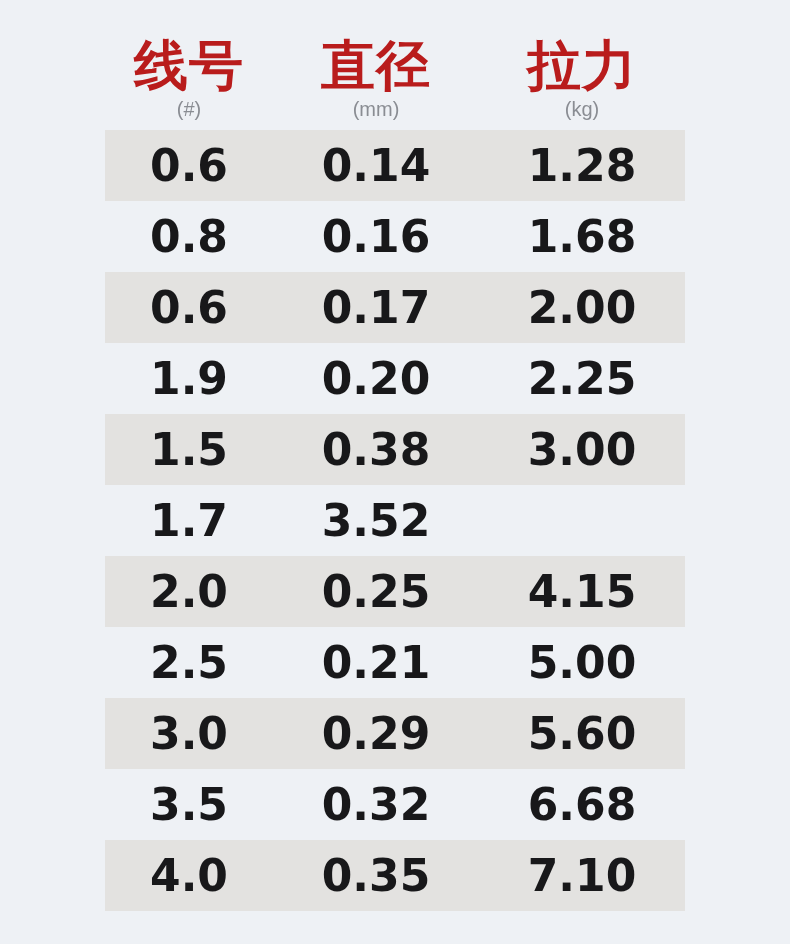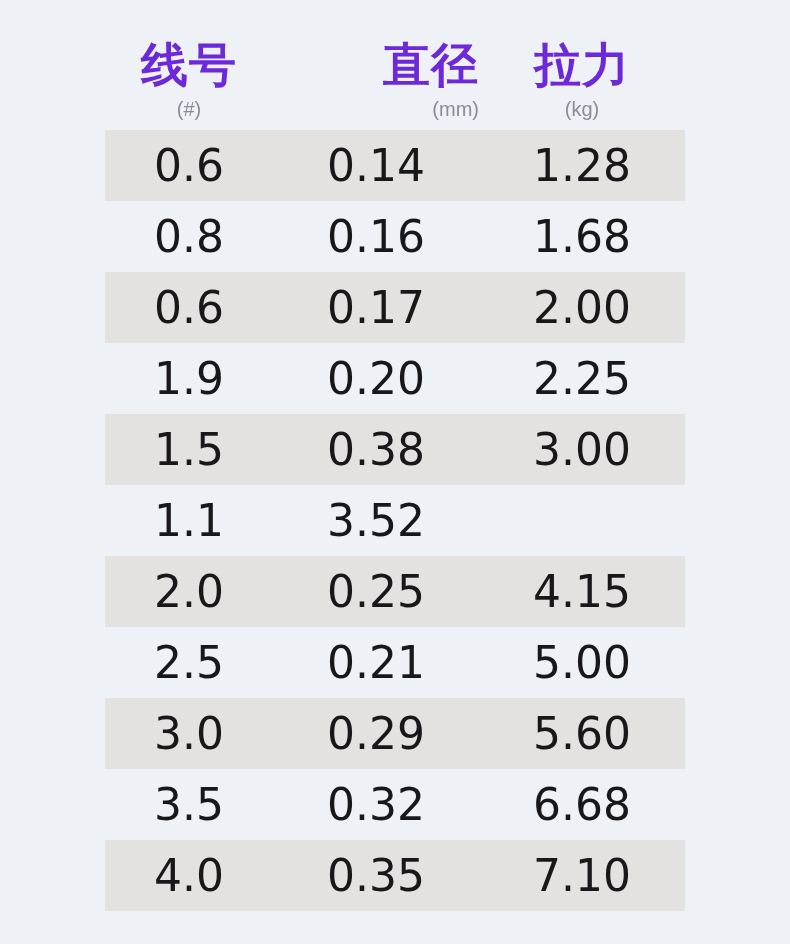--- a/index.html
+++ b/index.html
@@ -28,29 +28,29 @@
     margin: 0 auto;
     padding-top: 38px;
     box-sizing: border-box;
   }
   .head-cell {
     flex: 0 0 auto;
     text-align: center;
     box-sizing: border-box;
   }
   .head-cell.c0 { width: 168px; }
-  .head-cell.c1 { width: 206px; text-align: right; }
+  .head-cell.c1 { width: 206px; }
   .head-cell.c2 { width: 206px; }
 
   .head-title {
     display: block;
-    font-size: 47px;
+    font-size: 54px;
     line-height: 54px;
     font-weight: bold;
-    color: #6d28d9;
+    color: #b91c1c;
     letter-spacing: 1px;
     white-space: nowrap;
   }
   .head-unit {
     display: block;
     margin-top: 5px;
     font-size: 20px;
     line-height: 24px;
     font-weight: normal;
     color: #8a8d93;
@@ -72,21 +72,21 @@
     background: transparent;
   }
   .spec-row.striped {
     background: #e3e2e0;
   }
   .cell {
     flex: 0 0 auto;
     text-align: center;
     font-size: 44px;
     line-height: 52px;
-    font-weight: 400;
+    font-weight: 700;
     color: #18181a;
     font-family: "DejaVu Sans", "Liberation Sans", sans-serif;
     white-space: nowrap;
     box-sizing: border-box;
   }
   .cell.c0 { width: 168px; }
   .cell.c1 { width: 206px; }
   .cell.c2 { width: 206px; }
 </style>
 </head>
@@ -135,21 +135,21 @@
       <span class="cell c2">2.25</span>
     </div>
 
     <div class="spec-row striped">
       <span class="cell c0">1.5</span>
       <span class="cell c1">0.38</span>
       <span class="cell c2">3.00</span>
     </div>
 
     <div class="spec-row">
-      <span class="cell c0">1.1</span>
+      <span class="cell c0">1.7</span>
       <span class="cell c2">3.52</span>
     </div>
 
     <div class="spec-row striped">
       <span class="cell c0">2.0</span>
       <span class="cell c1">0.25</span>
       <span class="cell c2">4.15</span>
     </div>
 
     <div class="spec-row">

